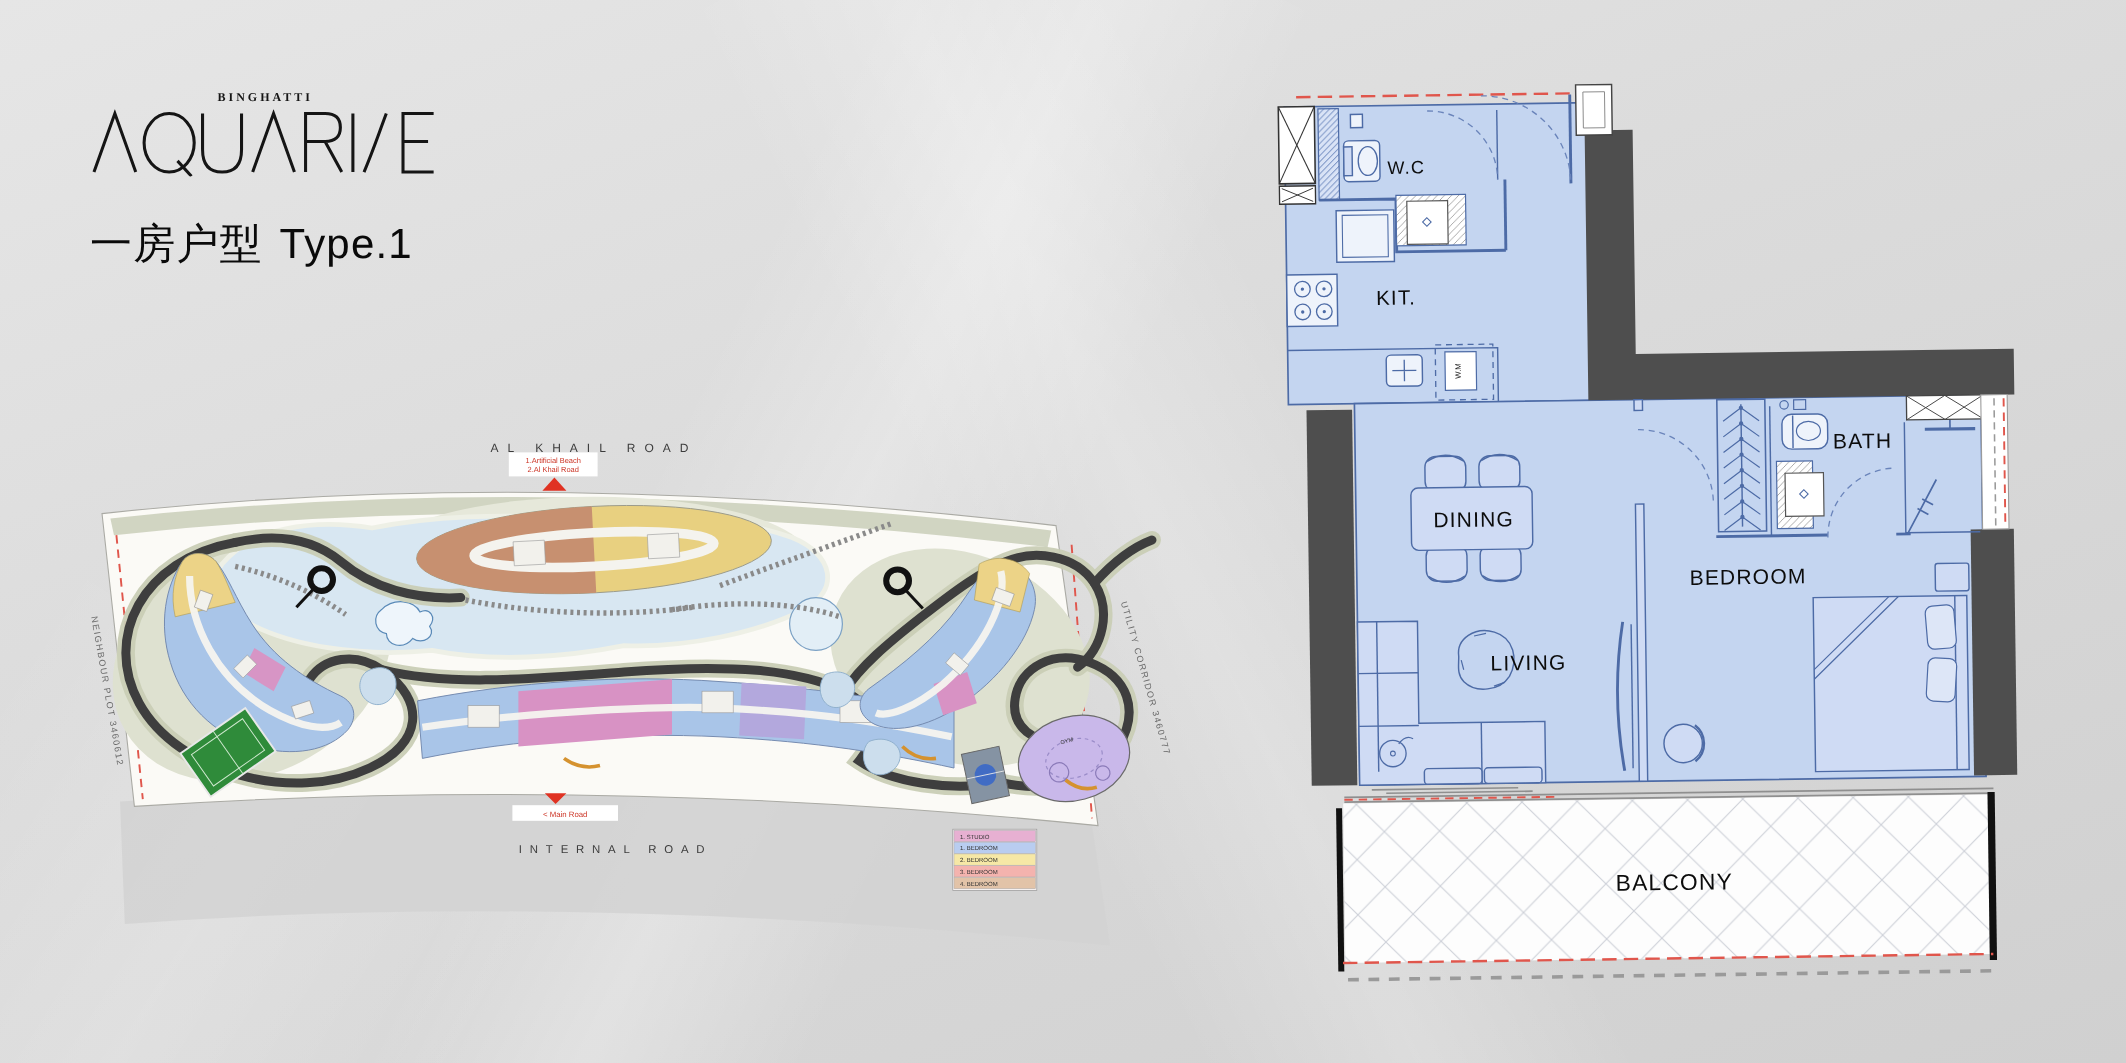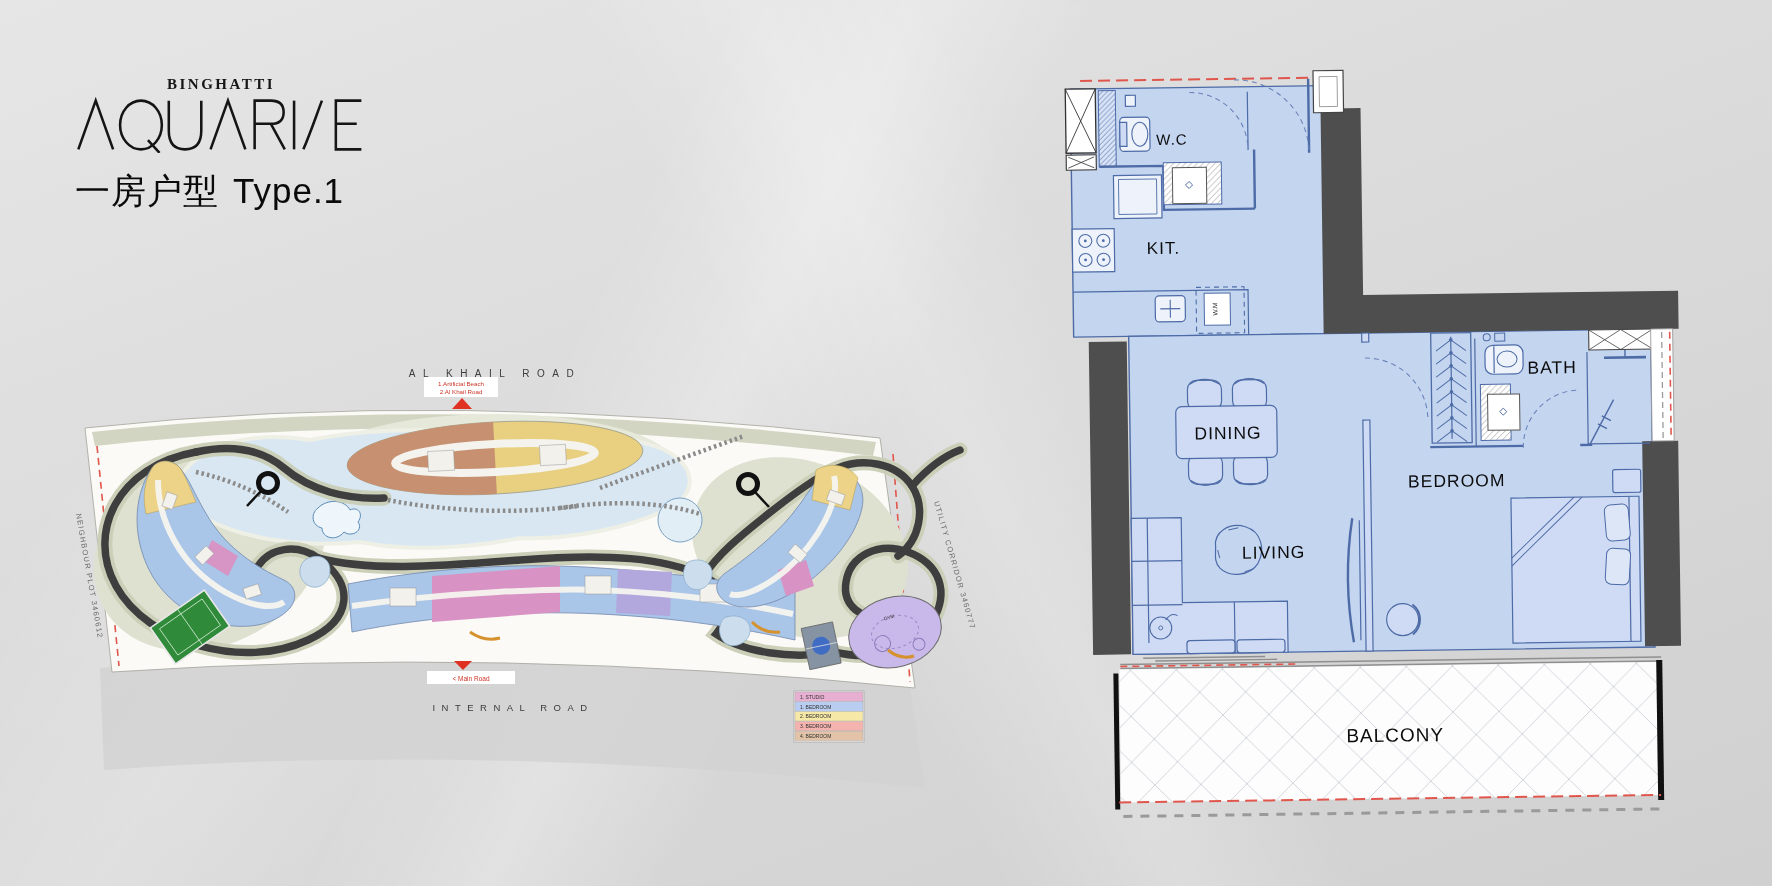--- a/index.html
+++ b/index.html
@@ -9,23 +9,23 @@
     font-family:"Liberation Sans",sans-serif;
   }
   .wm{position:absolute;pointer-events:none;}
   .wm1{left:520px;top:-120px;width:330px;height:1200px;transform:rotate(26deg);
        background:linear-gradient(to right,rgba(255,255,255,0),rgba(255,255,255,.28),rgba(255,255,255,0));}
   .wm2{left:820px;top:-120px;width:330px;height:1200px;transform:rotate(-26deg);
        background:linear-gradient(to right,rgba(255,255,255,0),rgba(255,255,255,.22),rgba(255,255,255,0));}
   .wm3{left:-140px;top:560px;width:500px;height:600px;transform:rotate(32deg);
        background:linear-gradient(to right,rgba(255,255,255,0),rgba(255,255,255,.20),rgba(255,255,255,0));}
   .brand{position:absolute;left:75px;top:76px;width:292px;text-align:center;color:#161616;}
-  .brand-name{font-family:"Liberation Serif",serif;font-weight:bold;font-size:15px;letter-spacing:2.5px;}
+  .brand-name{font-family:"Liberation Serif",serif;font-weight:bold;font-size:10px;letter-spacing:2.5px;}
   .wordmark{display:block;margin:4px auto 0 auto;}
-  .unit-title{position:absolute;left:75px;top:168px;font-size:35px;color:#0a0a0a;letter-spacing:1px;white-space:nowrap;}
+  .unit-title{position:absolute;left:75px;top:180px;font-size:35px;color:#0a0a0a;letter-spacing:1px;white-space:nowrap;}
   .unit-title .en{margin-left:14px;}
   svg text{font-family:"Liberation Sans",sans-serif;}
   .u-fill{fill:#c4d5f0;stroke:#4d6ba6;stroke-width:1.4;}
   .furn{fill:#cfdbf4;stroke:#4d6ba6;stroke-width:1.2;}
   .furnw{fill:#eef3fb;stroke:#4d6ba6;stroke-width:1.2;}
   .uline{stroke:#4d6ba6;stroke-width:1.2;fill:none;}
   .uline2{stroke:#4d6ba6;stroke-width:2.4;fill:none;}
   .wall{fill:#4e4e4e;}
   .reddash{stroke:#e0564c;stroke-width:2;stroke-dasharray:12 6;fill:none;}
   .reddash2{stroke:#e0564c;stroke-width:1.6;stroke-dasharray:7 5;fill:none;}

